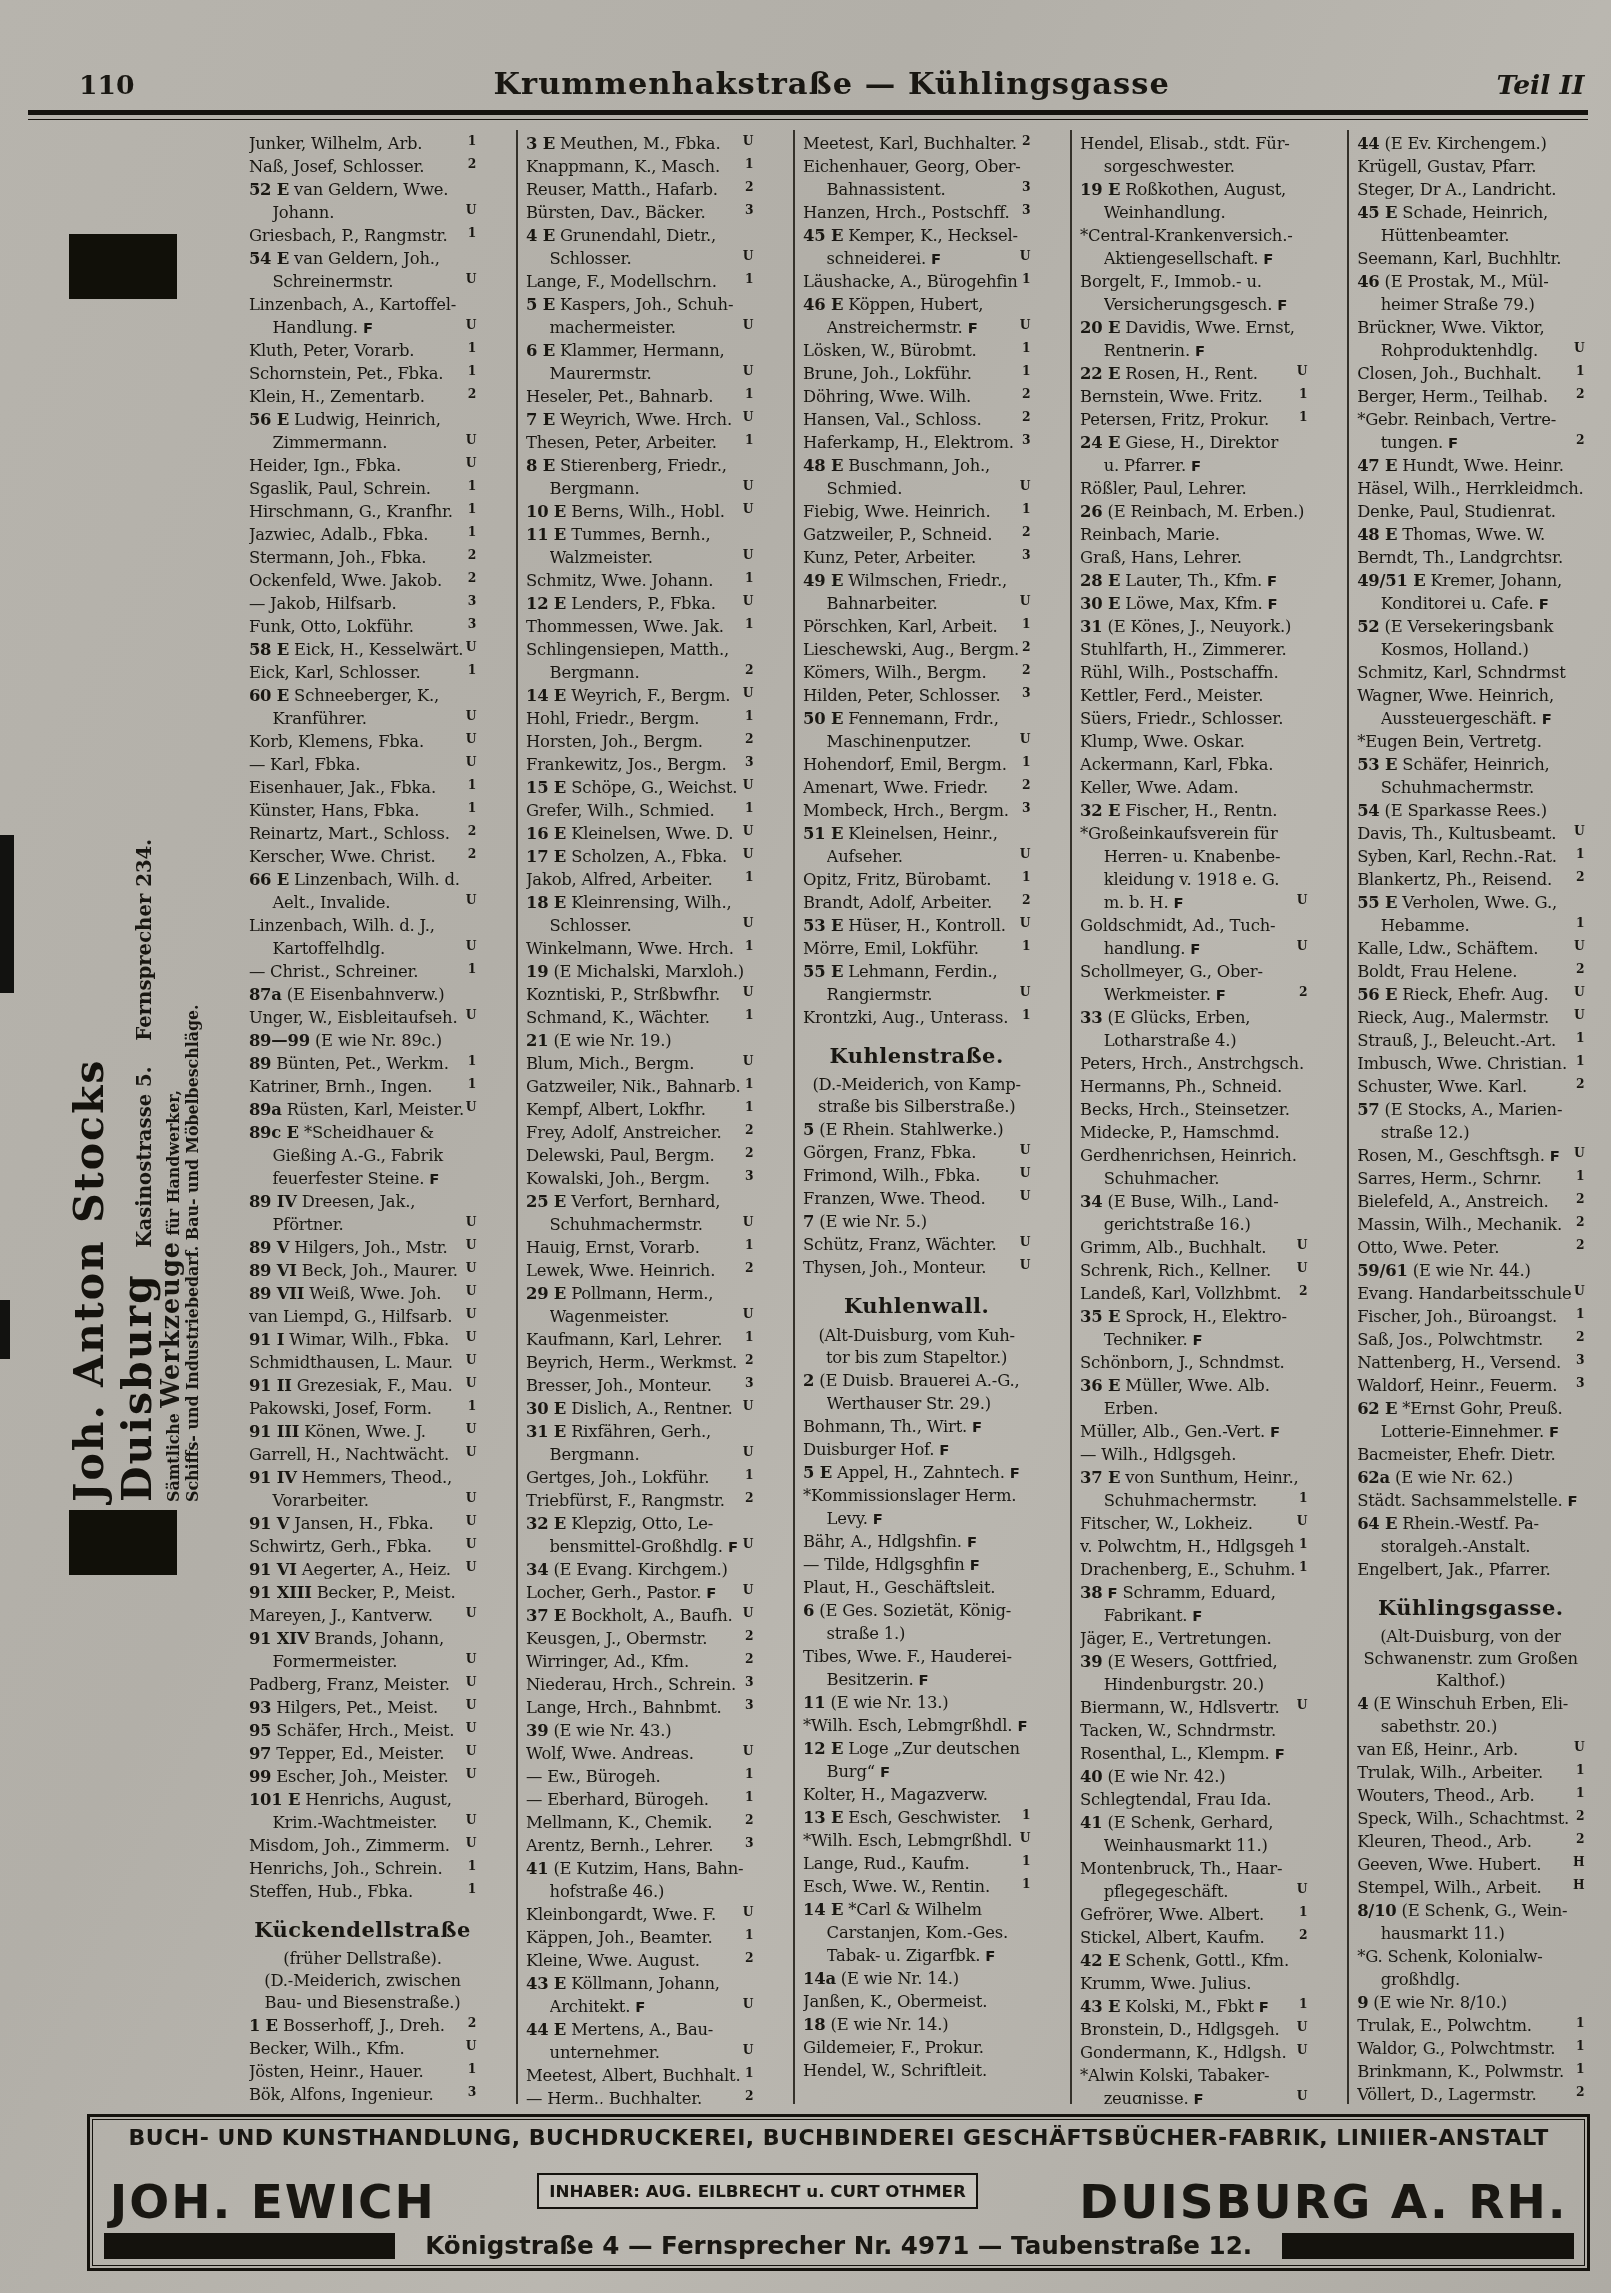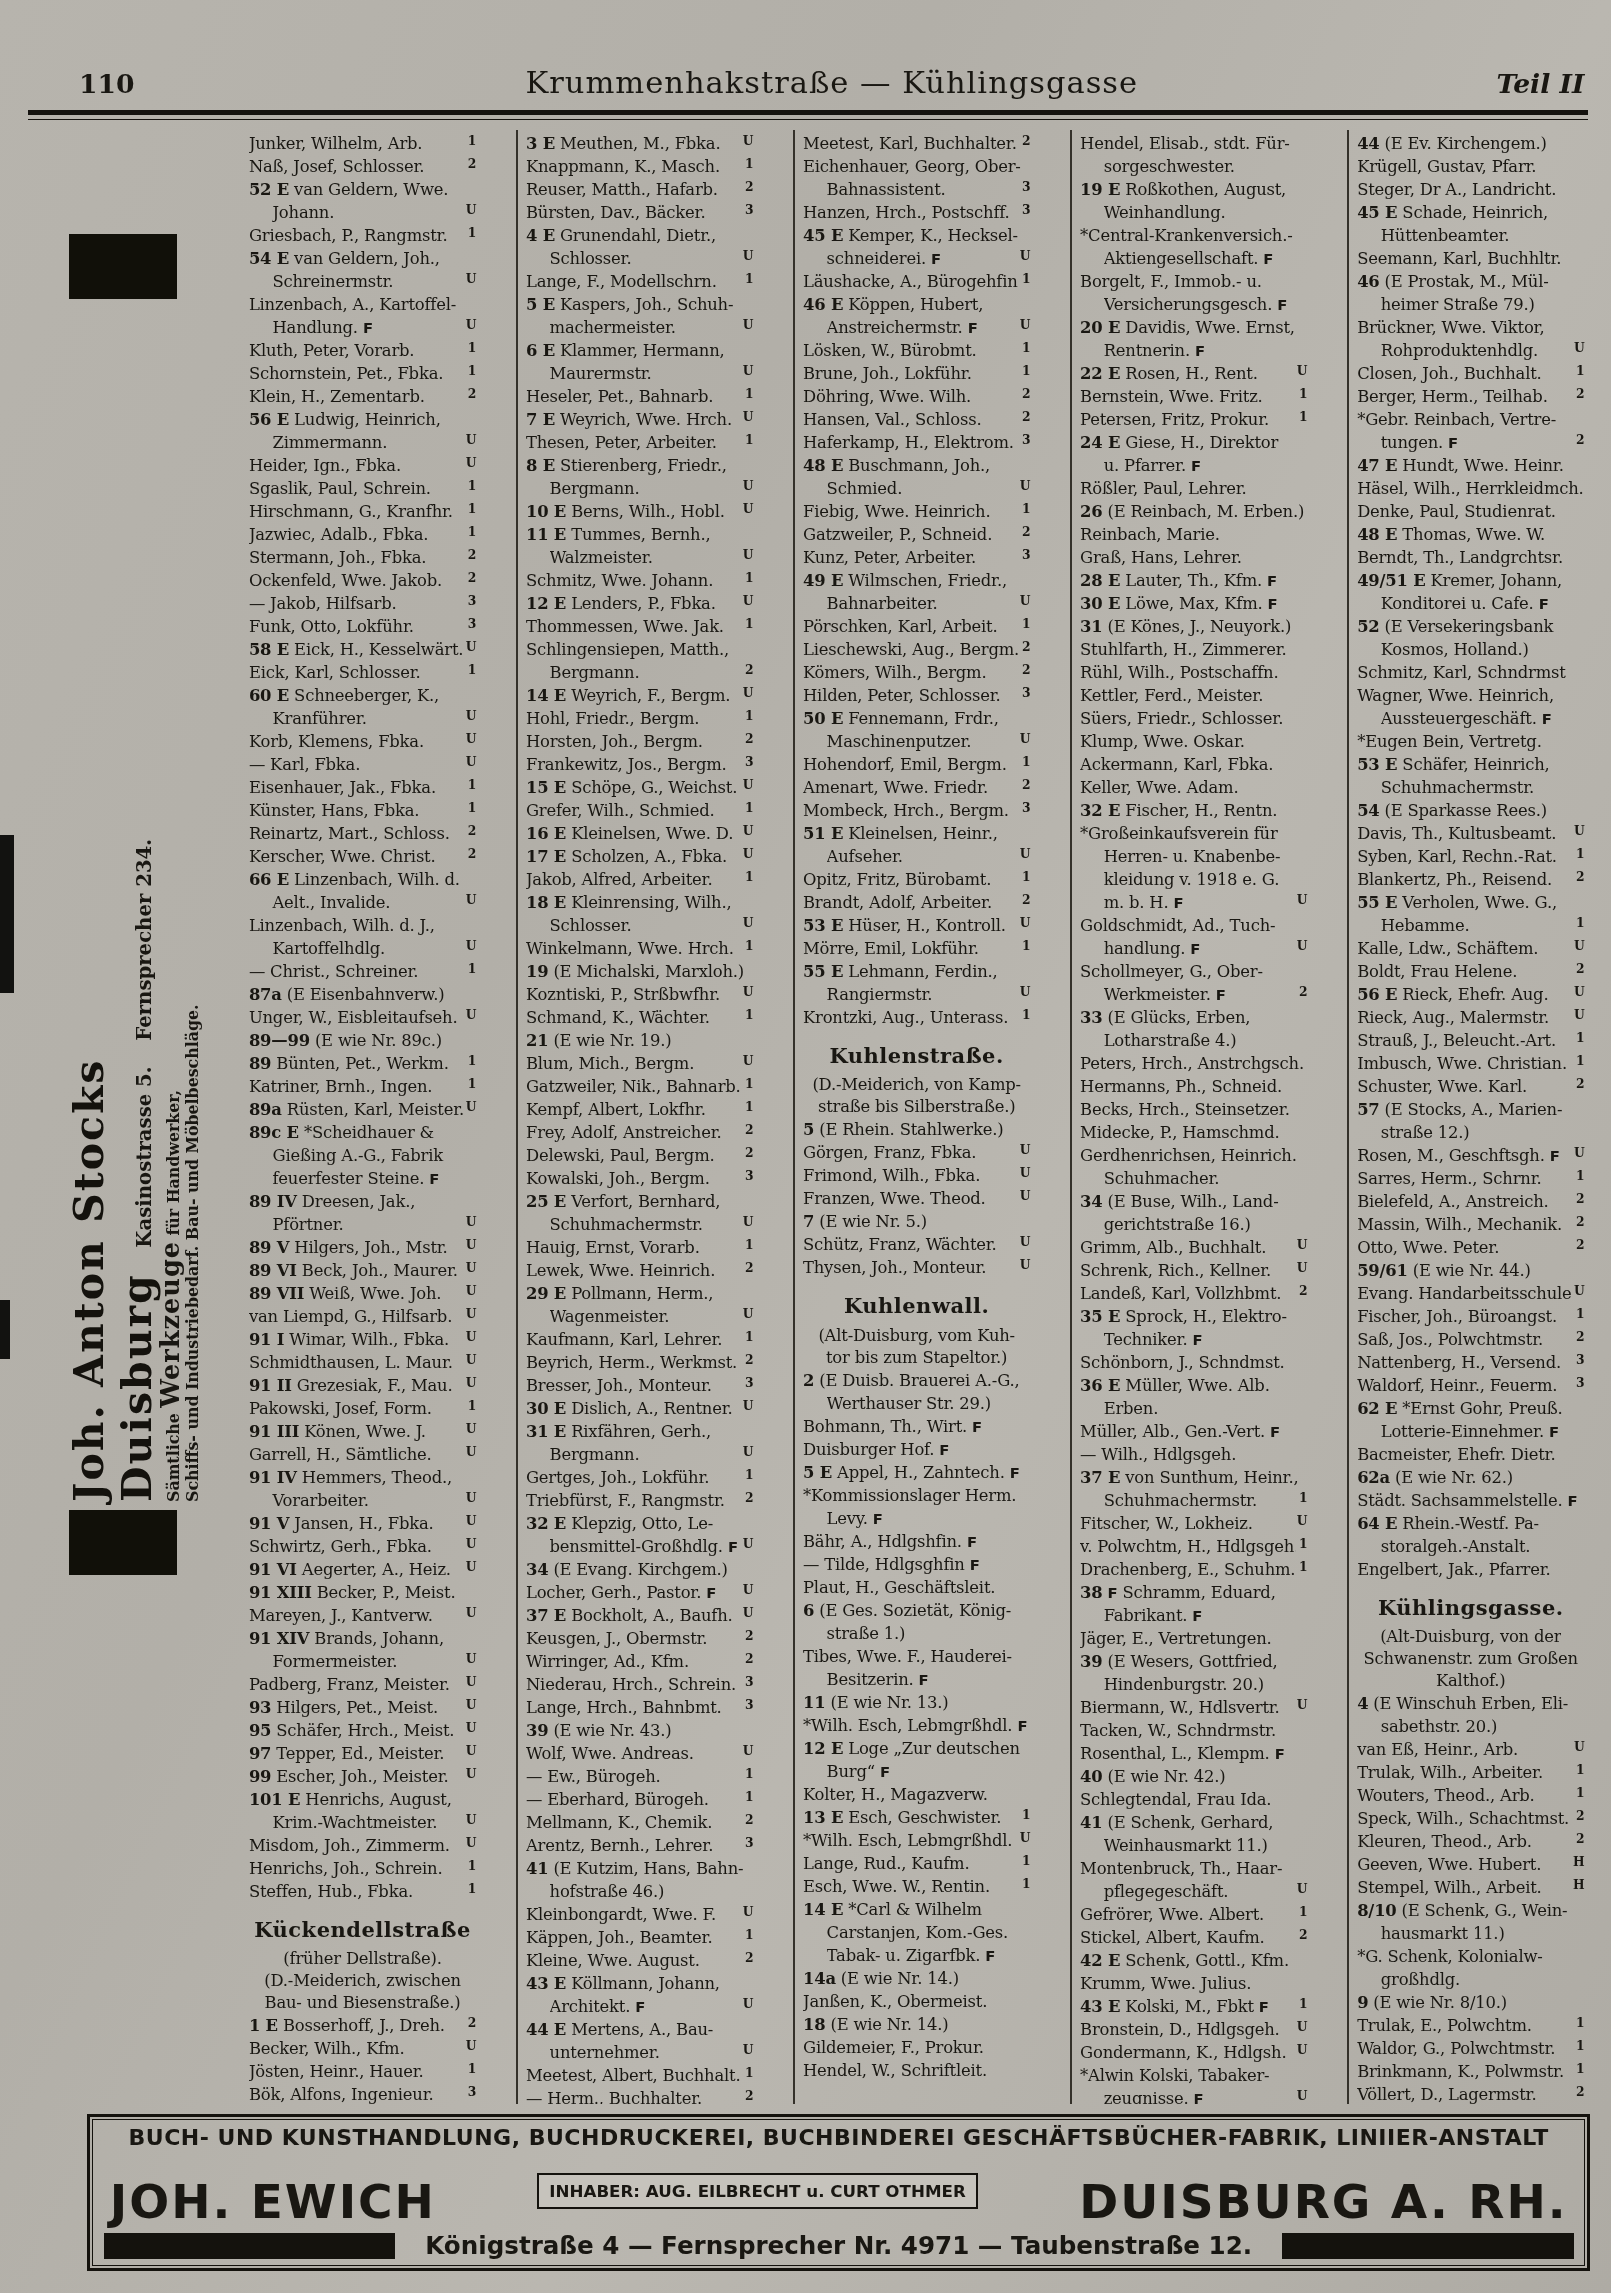--- a/index.html
+++ b/index.html
@@ -4,21 +4,21 @@
 <style>
   html,body{margin:0;padding:0;background:#6e6c66;}
   .page{position:relative;width:1612px;height:2293px;margin:0 auto;
     background:linear-gradient(115deg,#b7b4ad 0%,#b2afa8 35%,#bab7b0 60%,#aeaba4 100%);
     color:#191712;font-family:"DejaVu Serif","Liberation Serif",serif;overflow:hidden;}
   
   .edge-mark{position:absolute;background:#121210;}
   
   .hdr{position:absolute;top:65px;left:79px;right:27.6px;display:flex;align-items:baseline;}
   .hdr .pgno{font-size:26.6px;font-weight:bold;width:217px;}
-  .hdr .title{flex:1;text-align:center;font-size:30.5px;font-weight:normal;letter-spacing:1px;}
+  .hdr .title{flex:1;text-align:center;font-size:30.5px;font-weight:bold;letter-spacing:1px;}
   .hdr .part{width:217px;text-align:right;font-size:26.6px;font-weight:bold;font-style:italic;}
   .rule1{position:absolute;top:110px;left:27.6px;right:23.6px;height:4.9px;background:#15130f;}
   .rule2{position:absolute;top:119px;left:27.6px;right:23.6px;height:1px;background:#15130f;}
   
   .adstrip{position:absolute;left:65px;top:305px;width:128px;height:1197px;}
   .adcap{position:absolute;left:3.9px;width:108px;height:65px;background:#111009;}
   .adcap.top{top:-71px;} .adcap.bot{bottom:-73px;}
   .adrot{position:absolute;top:0;left:0;width:1197px;height:128px;
     transform:rotate(-90deg) translate(-1197px,0);transform-origin:top left;
     display:flex;flex-direction:column;justify-content:space-between;}
@@ -301,21 +301,21 @@
         </div>
         <div class="line">
           <span class="t">Pakowski, Josef, Form.</span>
           <span class="mark">1</span>
         </div>
         <div class="line">
           <span class="t"><span class="hn">91 III</span> Könen, Wwe. J.</span>
           <span class="mark">U</span>
         </div>
         <div class="line">
-          <span class="t">Garrell, H., Sämtliche.</span>
+          <span class="t">Garrell, H., Nachtwächt.</span>
           <span class="mark">U</span>
         </div>
         <div class="line">
           <span class="t"><span class="hn">91 IV</span> Hemmers, Theod.,</span>
         </div>
         <div class="line indent">
           <span class="t">Vorarbeiter.</span>
           <span class="mark">U</span>
         </div>
         <div class="line">

